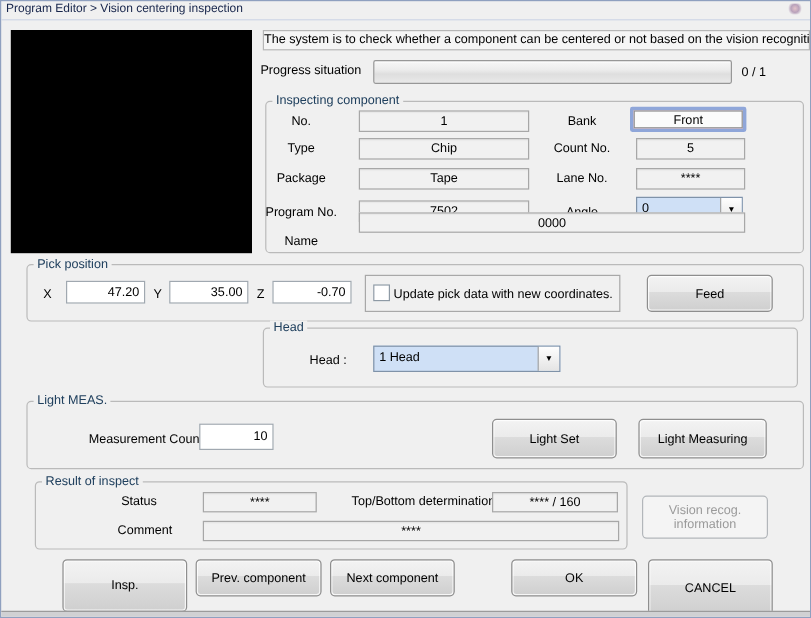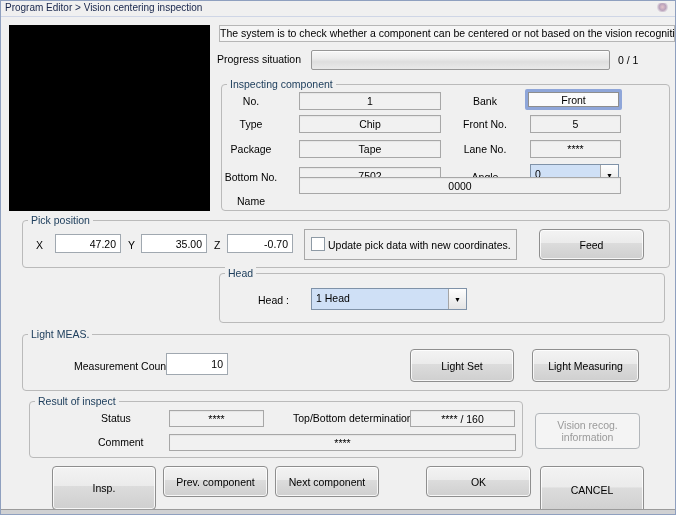--- a/index.html
+++ b/index.html
@@ -65,29 +65,29 @@
 
   <span class="lbl c" style="left:212px;top:94px;width:76px;">No.</span>
   <div class="field" style="left:298px;top:91px;width:140px;height:16px;">1</div>
   <span class="lbl c" style="left:446px;top:94px;width:76px;">Bank</span>
   <div class="focusring" style="left:524px;top:88px;width:91px;height:15px;">
     <div class="inner">Front</div>
   </div>
 
   <span class="lbl c" style="left:212px;top:117px;width:76px;">Type</span>
   <div class="field" style="left:298px;top:114px;width:140px;height:16px;">Chip</div>
-  <span class="lbl c" style="left:446px;top:117px;width:76px;">Front No.</span>
+  <span class="lbl c" style="left:446px;top:117px;width:76px;">Count No.</span>
   <div class="field" style="left:529px;top:114px;width:89px;height:16px;">5</div>
 
   <span class="lbl c" style="left:212px;top:142px;width:76px;">Package</span>
   <div class="field" style="left:298px;top:139px;width:140px;height:16px;">Tape</div>
   <span class="lbl c" style="left:446px;top:142px;width:76px;">Lane No.</span>
   <div class="field" style="left:529px;top:139px;width:89px;height:16px;">****</div>
 
-  <span class="lbl c" style="left:212px;top:170px;width:76px;">Bottom No.</span>
+  <span class="lbl c" style="left:212px;top:170px;width:76px;">Program No.</span>
   <div class="field" style="left:298px;top:166px;width:140px;height:16px;">7502</div>
   <span class="lbl c" style="left:446px;top:170px;width:76px;">Angle</span>
   <div class="combo" style="left:529px;top:163px;width:89px;height:22px;">
     <span class="val">0</span>
     <span class="arrow">▼</span>
   </div>
 
   <span class="lbl c" style="left:212px;top:194px;width:76px;">Name</span>
   <div class="field" style="left:298px;top:176px;width:320px;height:15px;">0000</div>
 

